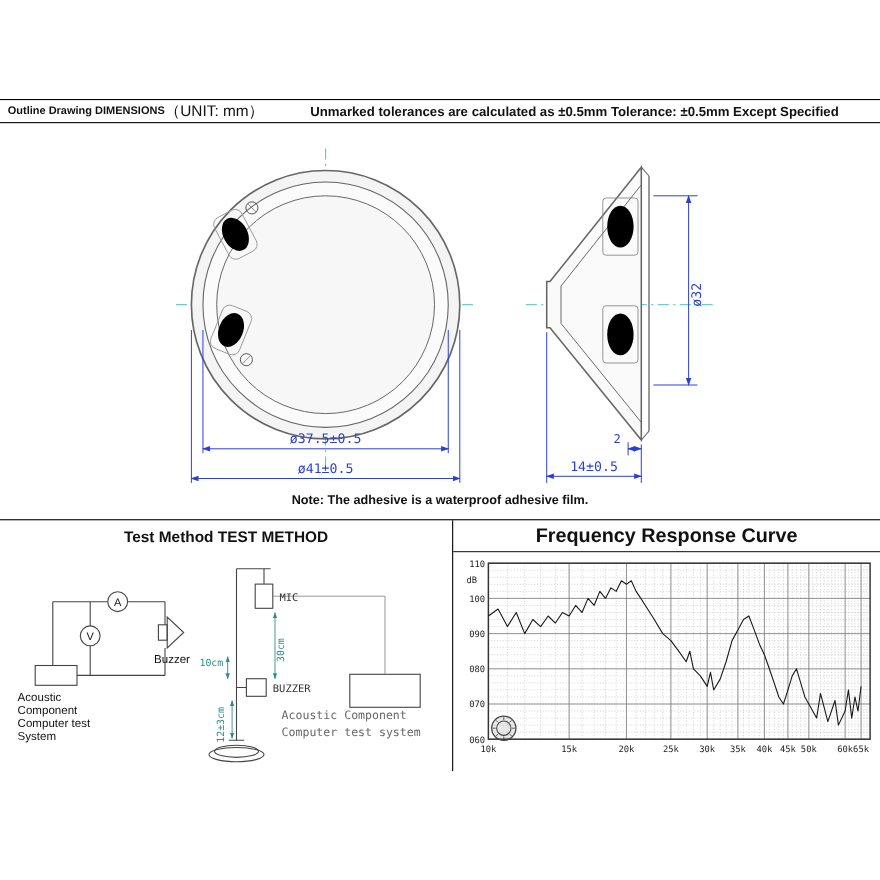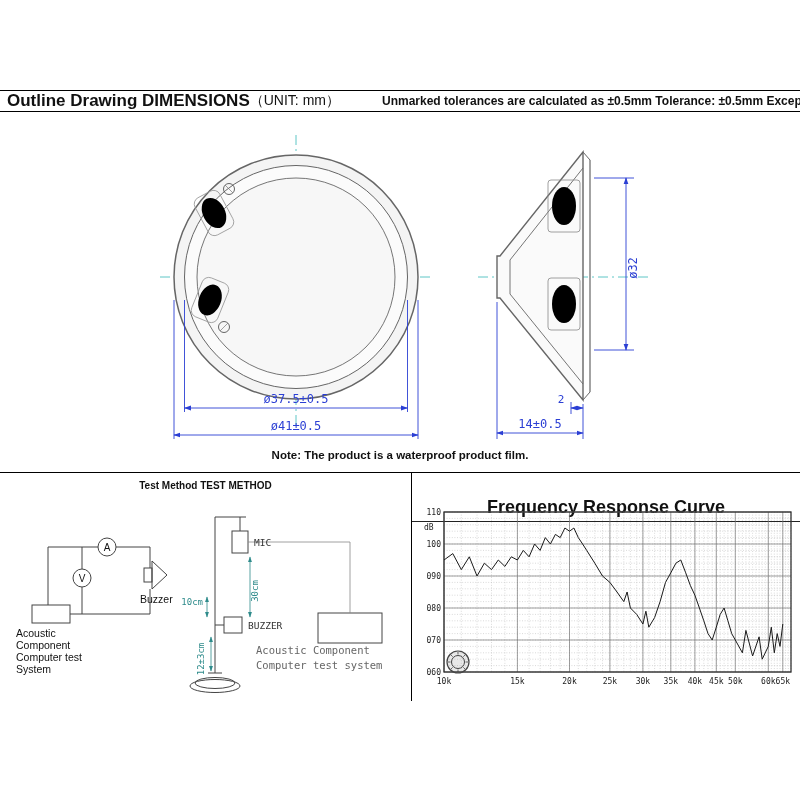--- a/index.html
+++ b/index.html
@@ -2,36 +2,36 @@
 <html><head>
 <meta charset="utf-8">
 <style>
   html,body{margin:0;padding:0;background:#fff;}
   .page{position:relative;width:800px;height:800px;background:#fff;overflow:hidden;
         font-family:"Liberation Sans",sans-serif;color:#111;}
   
   .header{position:absolute;top:90px;left:0;width:800px;height:22px;box-sizing:border-box;
           border-top:1.5px solid #000;border-bottom:1.5px solid #000;
           display:flex;align-items:center;background:#fff;}
-  .header .h-title{font-size:17px;font-weight:bold;margin-left:7px;white-space:nowrap;}
+  .header .h-title{font-size:10px;font-weight:bold;margin-left:7px;white-space:nowrap;}
   .header .h-unit{font-size:14px;white-space:nowrap;}
   .header .h-tol{font-size:12px;font-weight:bold;margin-left:42px;white-space:nowrap;}
   
   .drawing-svg{position:absolute;top:112px;left:0;}
   .note{position:absolute;top:449px;left:0;width:800px;text-align:center;
         font-size:11.5px;font-weight:bold;}
   
   .bottom{position:absolute;top:472px;left:0;width:800px;height:228px;box-sizing:border-box;
           border-top:1.5px solid #000;display:flex;}
   .panel-left{position:relative;width:412px;height:228px;box-sizing:border-box;border-right:1.2px solid #000;}
-  .panel-left .p-title{padding-top:7px;text-align:center;font-size:10px;font-weight:bold;}
+  .panel-left .p-title{padding-top:7px;text-align:center;font-size:14px;font-weight:bold;}
   .test-svg{position:absolute;top:28px;left:0;}
   .panel-right{position:relative;flex:1;height:228px;}
   .panel-right .p-title{height:29px;box-sizing:border-box;border-bottom:1.2px solid #222;
-        text-align:center;font-size:18px;font-weight:bold;padding-top:4px;margin-top:20px;}
+        text-align:center;font-size:18px;font-weight:bold;padding-top:4px;}
   .chart-wrap{position:absolute;top:31px;left:2px;}
   
   text{font-family:"DejaVu Sans Mono",monospace;}
   .dim{font-size:12px;fill:#2b3fd4;}
   .dim-sm{font-size:11px;fill:#2b3fd4;}
   .cad{font-size:9.5px;fill:#333;}
   .cadteal{font-size:9px;fill:#2e8b8b;}
   .meter{font-size:10px;fill:#111;font-family:"Liberation Sans",sans-serif;}
   .plain{font-size:10.5px;fill:#111;font-family:"Liberation Sans",sans-serif;}
   .caption{font-size:10.5px;fill:#666;}
@@ -111,21 +111,21 @@
       <line x1="571" y1="408" x2="583" y2="408" marker-start="url(#arrB)" marker-end="url(#arrB)"></line>
       <line x1="497" y1="302" x2="497" y2="439"></line>
       <line x1="583" y1="404" x2="583" y2="439"></line>
       <line x1="497" y1="433" x2="583" y2="433" marker-start="url(#arrB)" marker-end="url(#arrB)"></line>
     </g>
     <text class="dim" x="637" y="268" text-anchor="middle" transform="rotate(-90 637 268)" stroke="none">ø32</text>
     <text class="dim-sm" x="561" y="403" text-anchor="middle" stroke="none">2</text>
     <text class="dim" x="540" y="428" text-anchor="middle" stroke="none">14±0.5</text>
   </svg>
 
-  <div class="note">Note: The product is a waterproof product film.</div>
+  <div class="note">Note: The adhesive is a waterproof adhesive film.</div>
 
   <div class="bottom">
 
     <div class="panel-left">
       <div class="p-title">Test Method TEST METHOD</div>
       <svg class="test-svg" width="412" height="200" viewBox="0 0 412 200">
         <defs>
           <marker id="arrT2" viewBox="0 0 10 10" refX="9" refY="5" markerWidth="7" markerHeight="7" orient="auto-start-reverse">
             <path d="M0,1.5 L10,5 L0,8.5 z" fill="#2e8b8b"></path>
           </marker>

